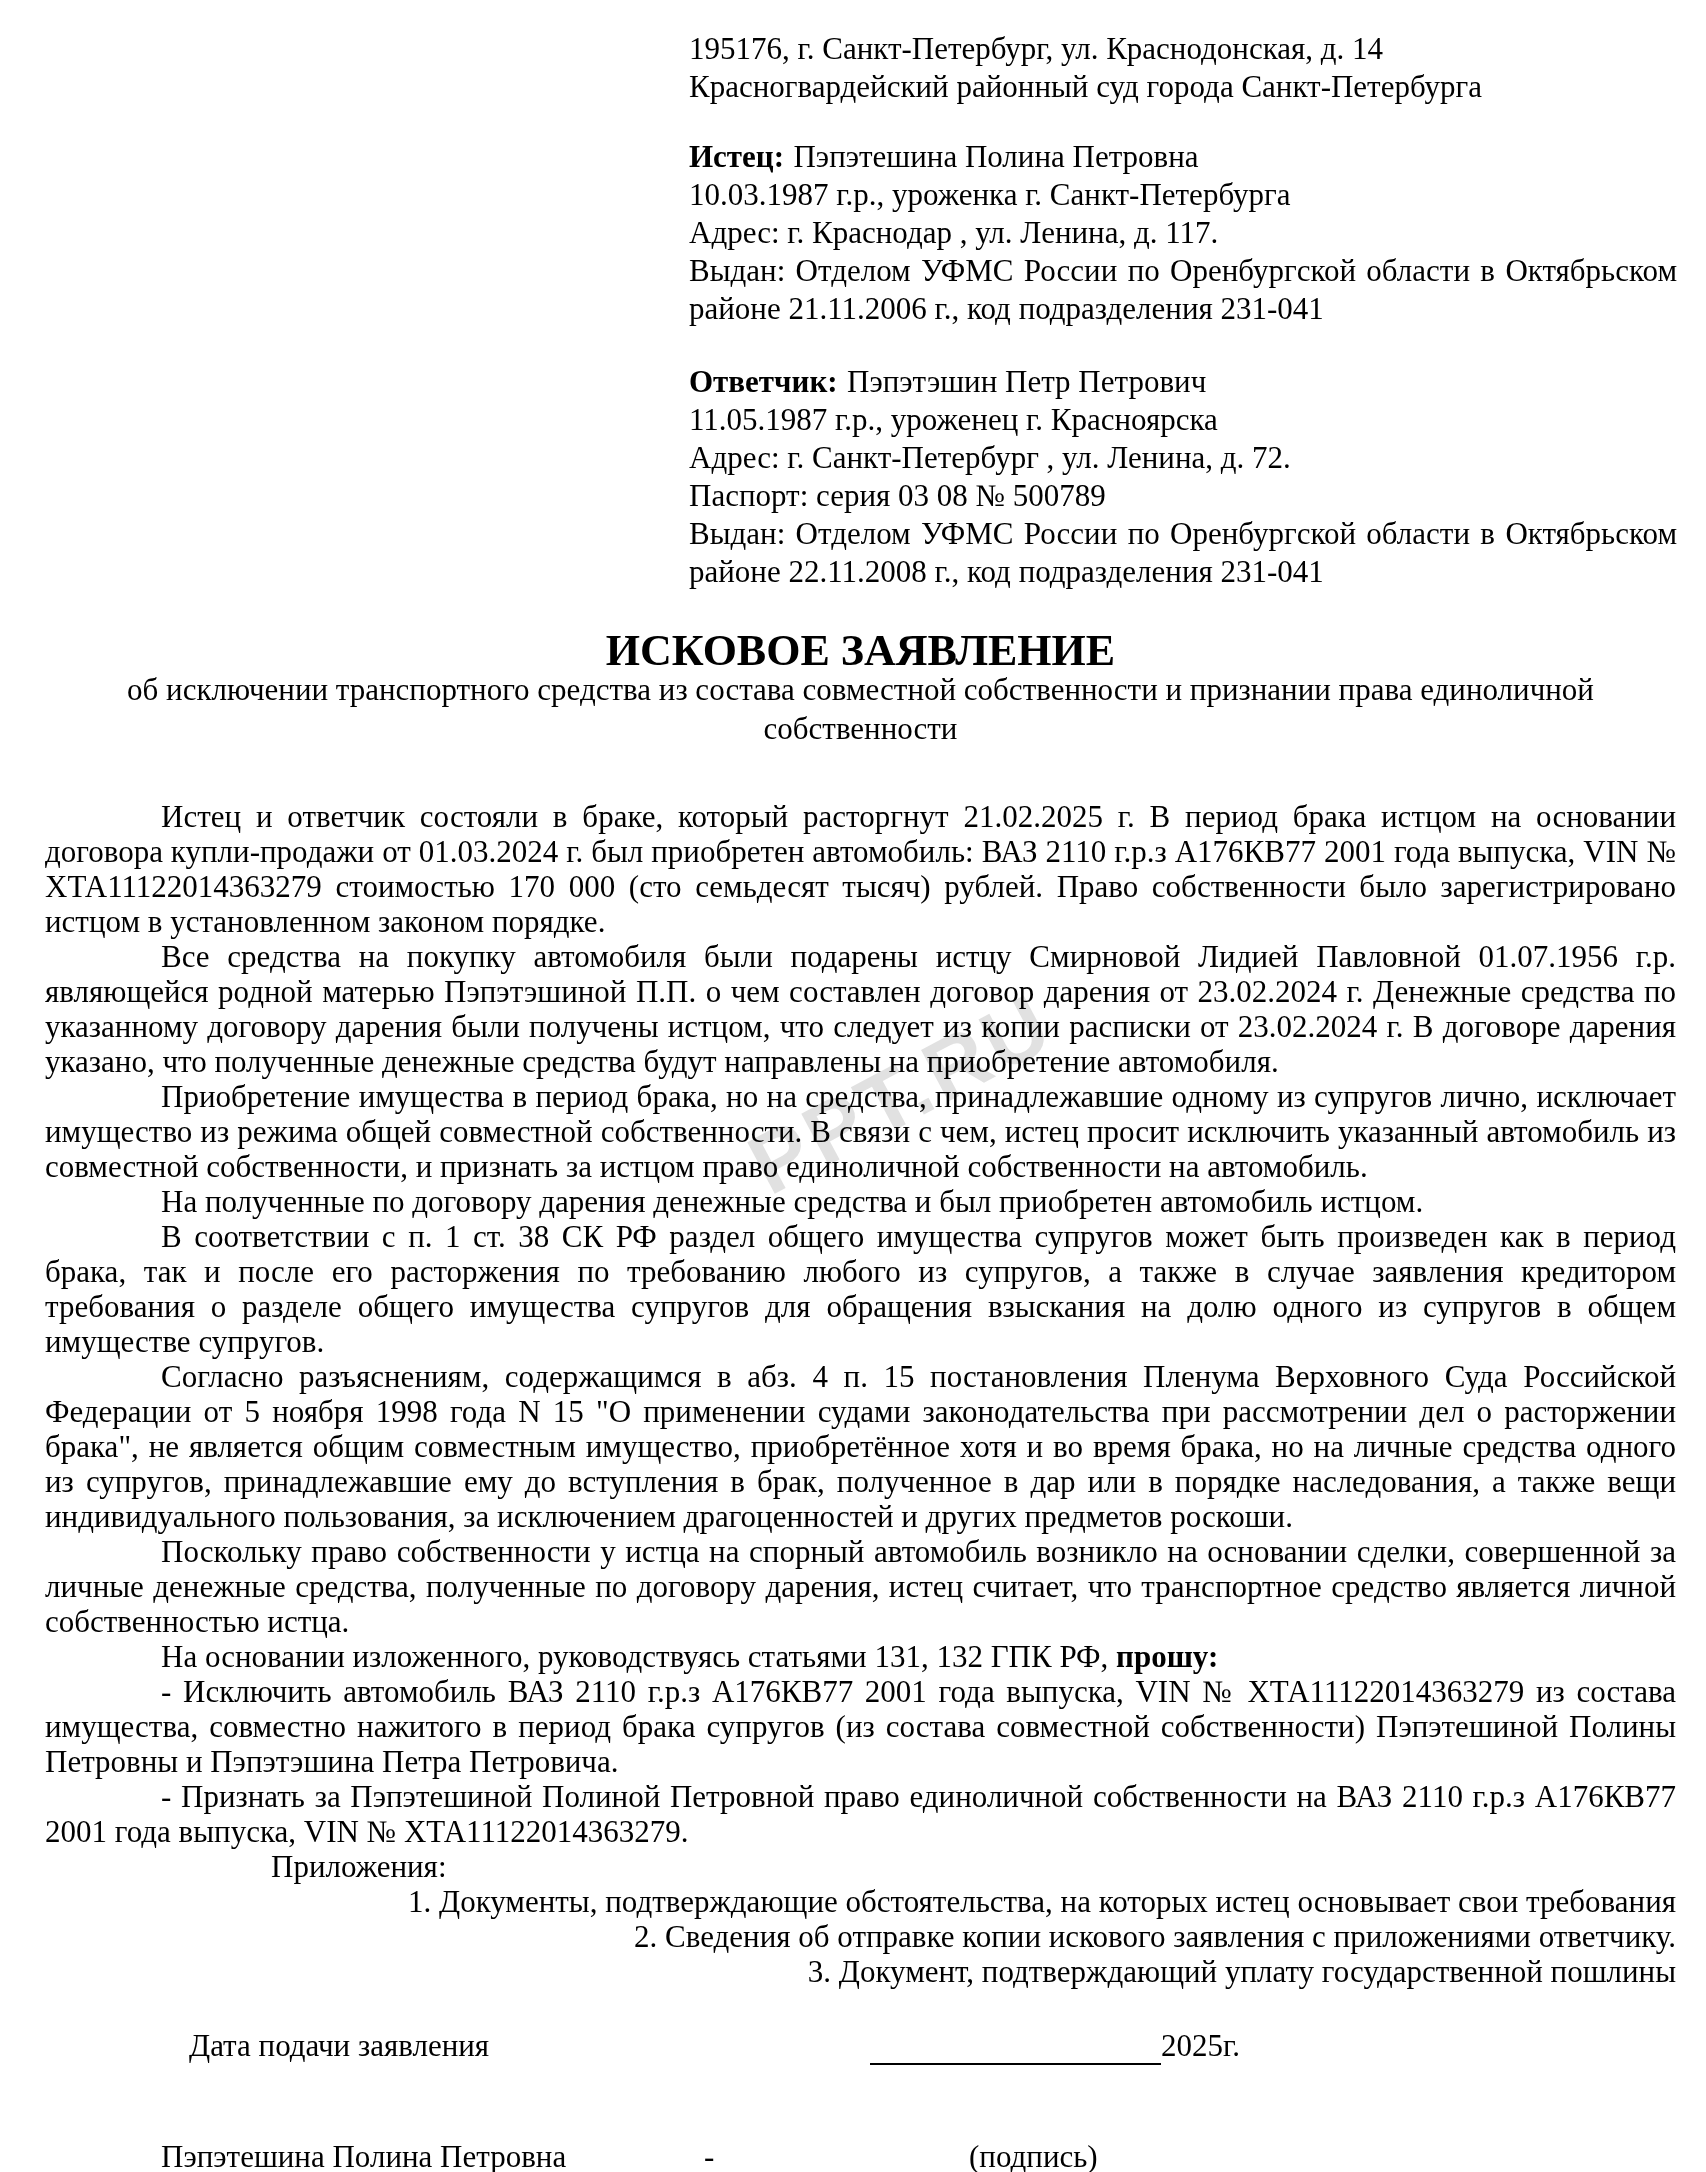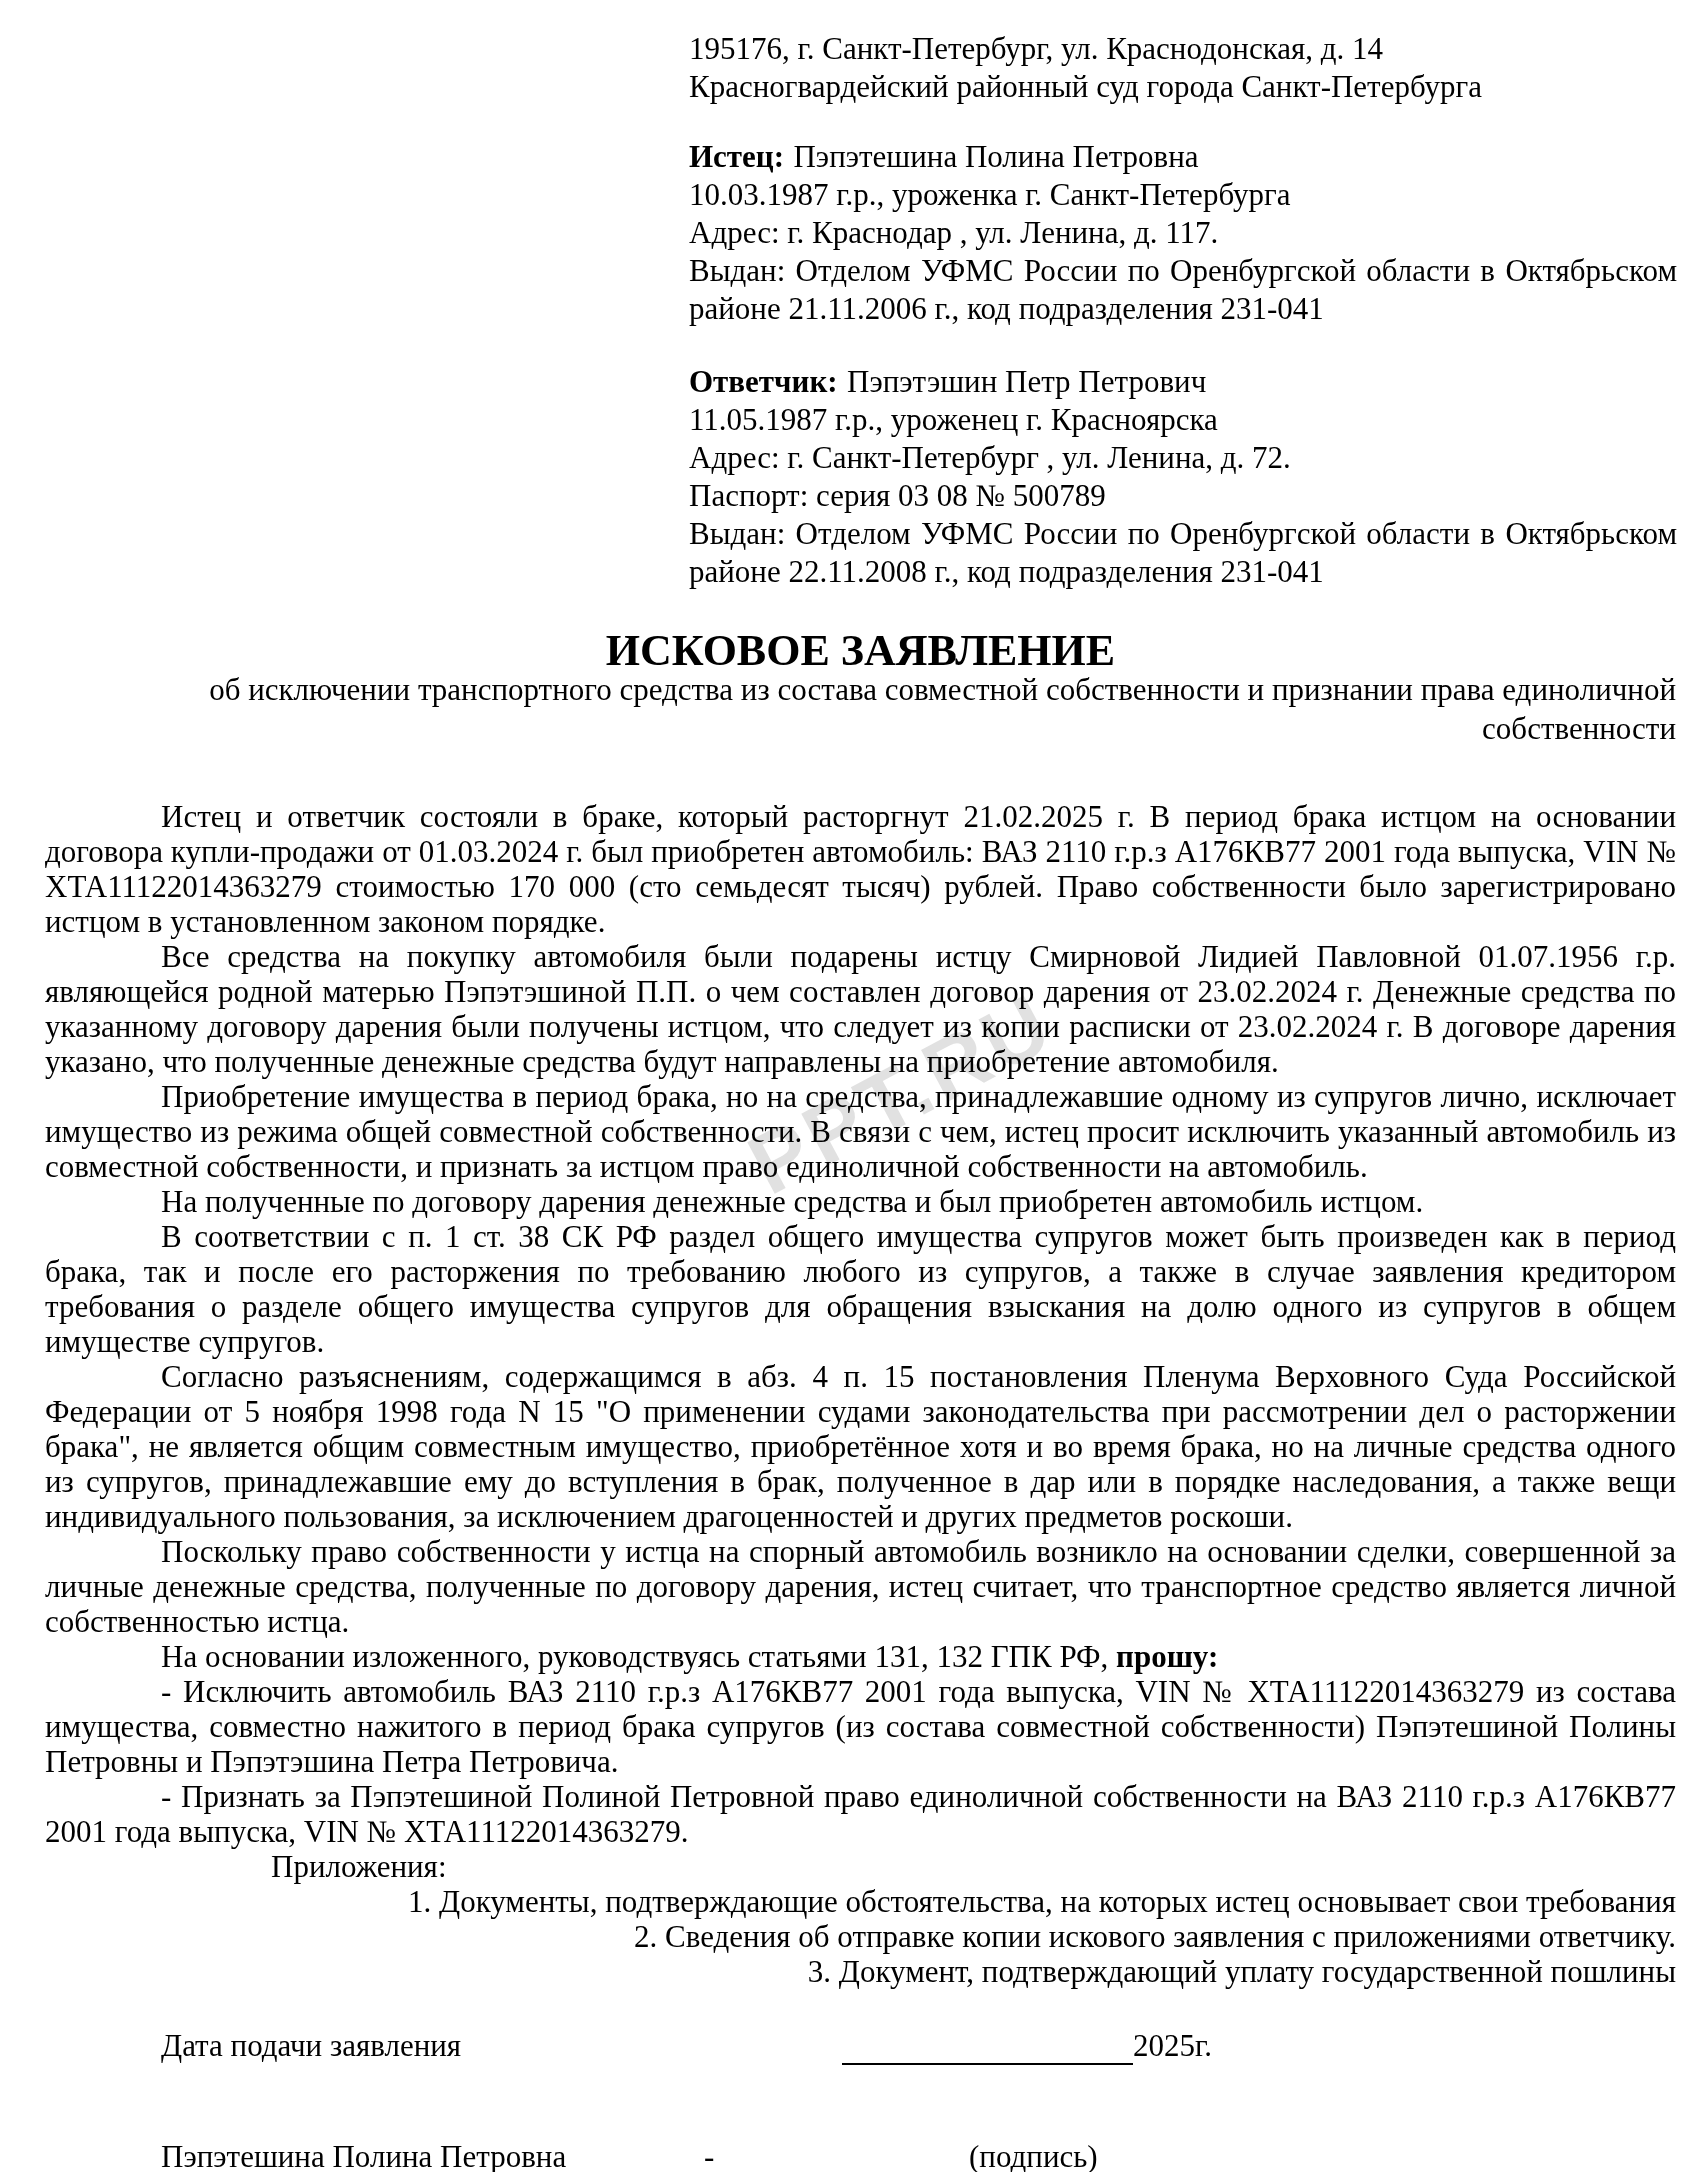--- a/index.html
+++ b/index.html
@@ -42,21 +42,21 @@
   .lbl { font-weight: bold; margin-right: 9.4px; }
   
   .doc-title {
     margin-top: 41px;
     text-align: center;
     font-weight: bold;
     font-size: 44px;
     line-height: 38px;
   }
   .doc-subtitle {
-    text-align: right;
+    text-align: center;
     line-height: 39px;
   }
   
   .body-text {
     margin-top: 51px;
     line-height: 35px;
   }
   .body-text p {
     margin: 0;
     text-align: justify;
@@ -72,20 +72,21 @@
   }
   
   .date-row {
     margin: 39px 0 0 116px;
     line-height: 35px;
     white-space: nowrap;
   }
   .date-label {
     display: inline-block;
     width: 681px;
+    margin-left: 28px;
   }
   .blank-line {
     display: inline-block;
     width: 291px;
     height: 29px;
     border-bottom: 2.2px solid #000000;
     vertical-align: -8.7px;
   }
   .sig-row {
     margin: 74px 0 0 116px;

